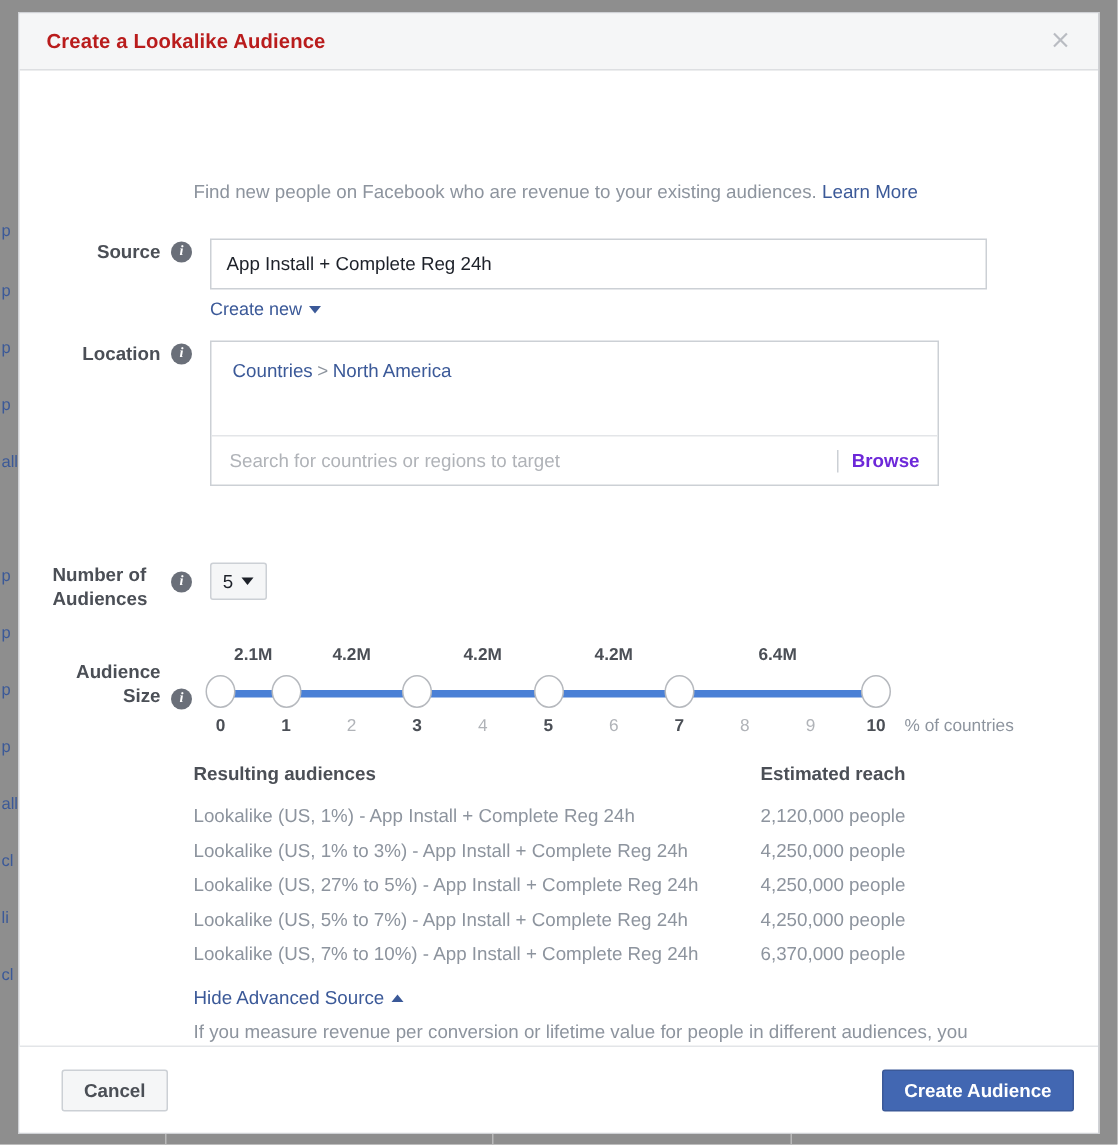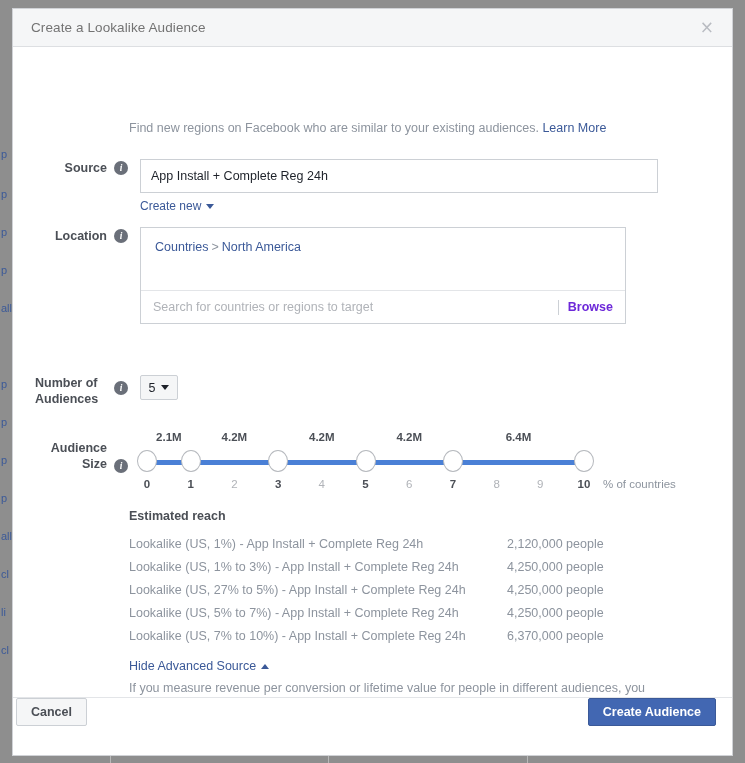--- a/index.html
+++ b/index.html
@@ -35,21 +35,21 @@
   }
   .modal-header {
     height: 38px; min-height: 38px;
     background: #f5f6f7;
     border-bottom: 1px solid #dddfe2;
     display: flex; align-items: center;
     padding: 0 14px 0 18px;
     box-sizing: border-box;
   }
   .modal-title {
-    font-size: 13.5px; font-weight: normal; color: #737373; flex: 1;
+    font-size: 13.5px; font-weight: bold; color: #b91c1c; flex: 1;
     letter-spacing: .1px;
   }
   .close-x {
     color: #b9bcc2; font-size: 17px; line-height: 1; cursor: pointer;
     padding: 2px 4px; font-family: "DejaVu Sans", sans-serif;
   }
 
   .modal-body {
     flex: 1; padding: 0; position: relative; overflow: hidden;
   }
@@ -175,22 +175,22 @@
   .res-reach { width: 180px; }
 
   
   #advanced { position: absolute; left: 116px; top: 609px; width: 534px; }
   .adv-toggle { font-size: 12.5px; display: inline-flex; align-items: center; }
   .adv-text { font-size: 12.5px; color: #8d949e; line-height: 18px; margin-top: 5px; }
 
   
   .modal-footer {
     height: 58px; min-height: 58px; border-top: 1px solid #e3e5e8;
-    display: flex; justify-content: space-between;
-    padding: 0 16px 0 3px; box-sizing: border-box; background: #fff;
+    display: flex; align-items: center; justify-content: space-between;
+    padding: 0 16px 0 28px; box-sizing: border-box; background: #fff;
   }
   .btn-cancel {
     height: 28px; padding: 0 14px; border: 1px solid #ccd0d5; border-radius: 2px;
     background: #f5f6f7; color: #4b4f56; font-size: 12.5px; font-weight: bold;
     font-family: "Liberation Sans", sans-serif; cursor: pointer;
   }
   .btn-primary {
     height: 28px; padding: 0 14px; border: 1px solid #3b5998; border-radius: 2px;
     background: #4267b2; color: #ffffff; font-size: 12.5px; font-weight: bold;
     font-family: "Liberation Sans", sans-serif; cursor: pointer;
@@ -223,21 +223,21 @@
 <div id="modal">
 
   <div class="modal-header">
     <div class="modal-title">Create a Lookalike Audience</div>
     <div class="close-x">×</div>
   </div>
 
   <div class="modal-body">
 
     <div class="intro">
-      <span>Find new regions on Facebook who are similar to your existing audiences. </span><a class="link">Learn More</a>
+      <span>Find new people on Facebook who are revenue to your existing audiences. </span><a class="link">Learn More</a>
     </div>
 
     <div class="frow" id="row-source">
       <div class="flabel">Source</div>
       <div class="info-i">i</div>
       <div class="src-wrap">
         <div class="text-field">App Install + Complete Reg 24h</div>
         <a class="link create-new">
             <span>Create new</span>
             <i class="caret-d"></i>
@@ -303,20 +303,21 @@
           <div class="tick" style="left: 269.2px;">6</div>
           <div class="tick on" style="left: 312.9px;">7</div>
           <div class="tick" style="left: 356.6px;">8</div>
           <div class="tick" style="left: 400.3px;">9</div>
           <div class="tick on" style="left: 444px;">10</div>
         </div>
     </div>
 
     <div id="results">
       <div class="res-head">
+        <div class="res-name">Resulting audiences</div>
         <div class="res-reach">Estimated reach</div>
       </div>
       <div id="results-rows">
           <div class="res-row">
             <div class="res-name">Lookalike (US, 1%) - App Install + Complete Reg 24h</div>
             <div class="res-reach">2,120,000 people</div>
           </div>
           <div class="res-row">
             <div class="res-name">Lookalike (US, 1% to 3%) - App Install + Complete Reg 24h</div>
             <div class="res-reach">4,250,000 people</div>

